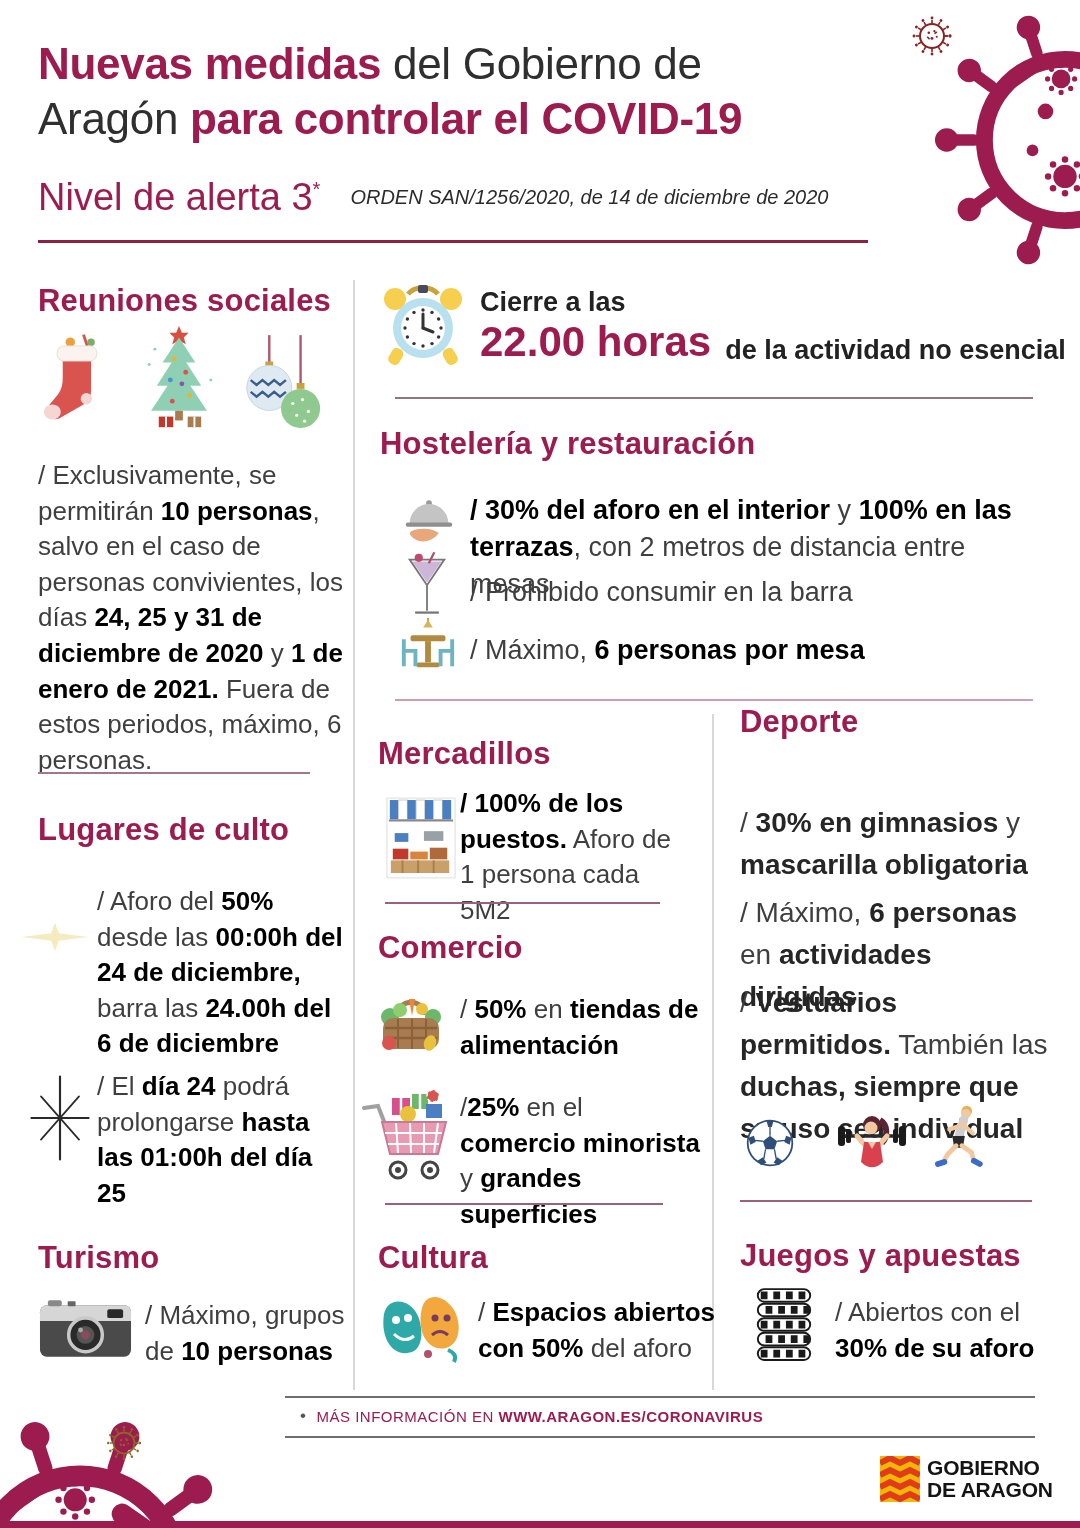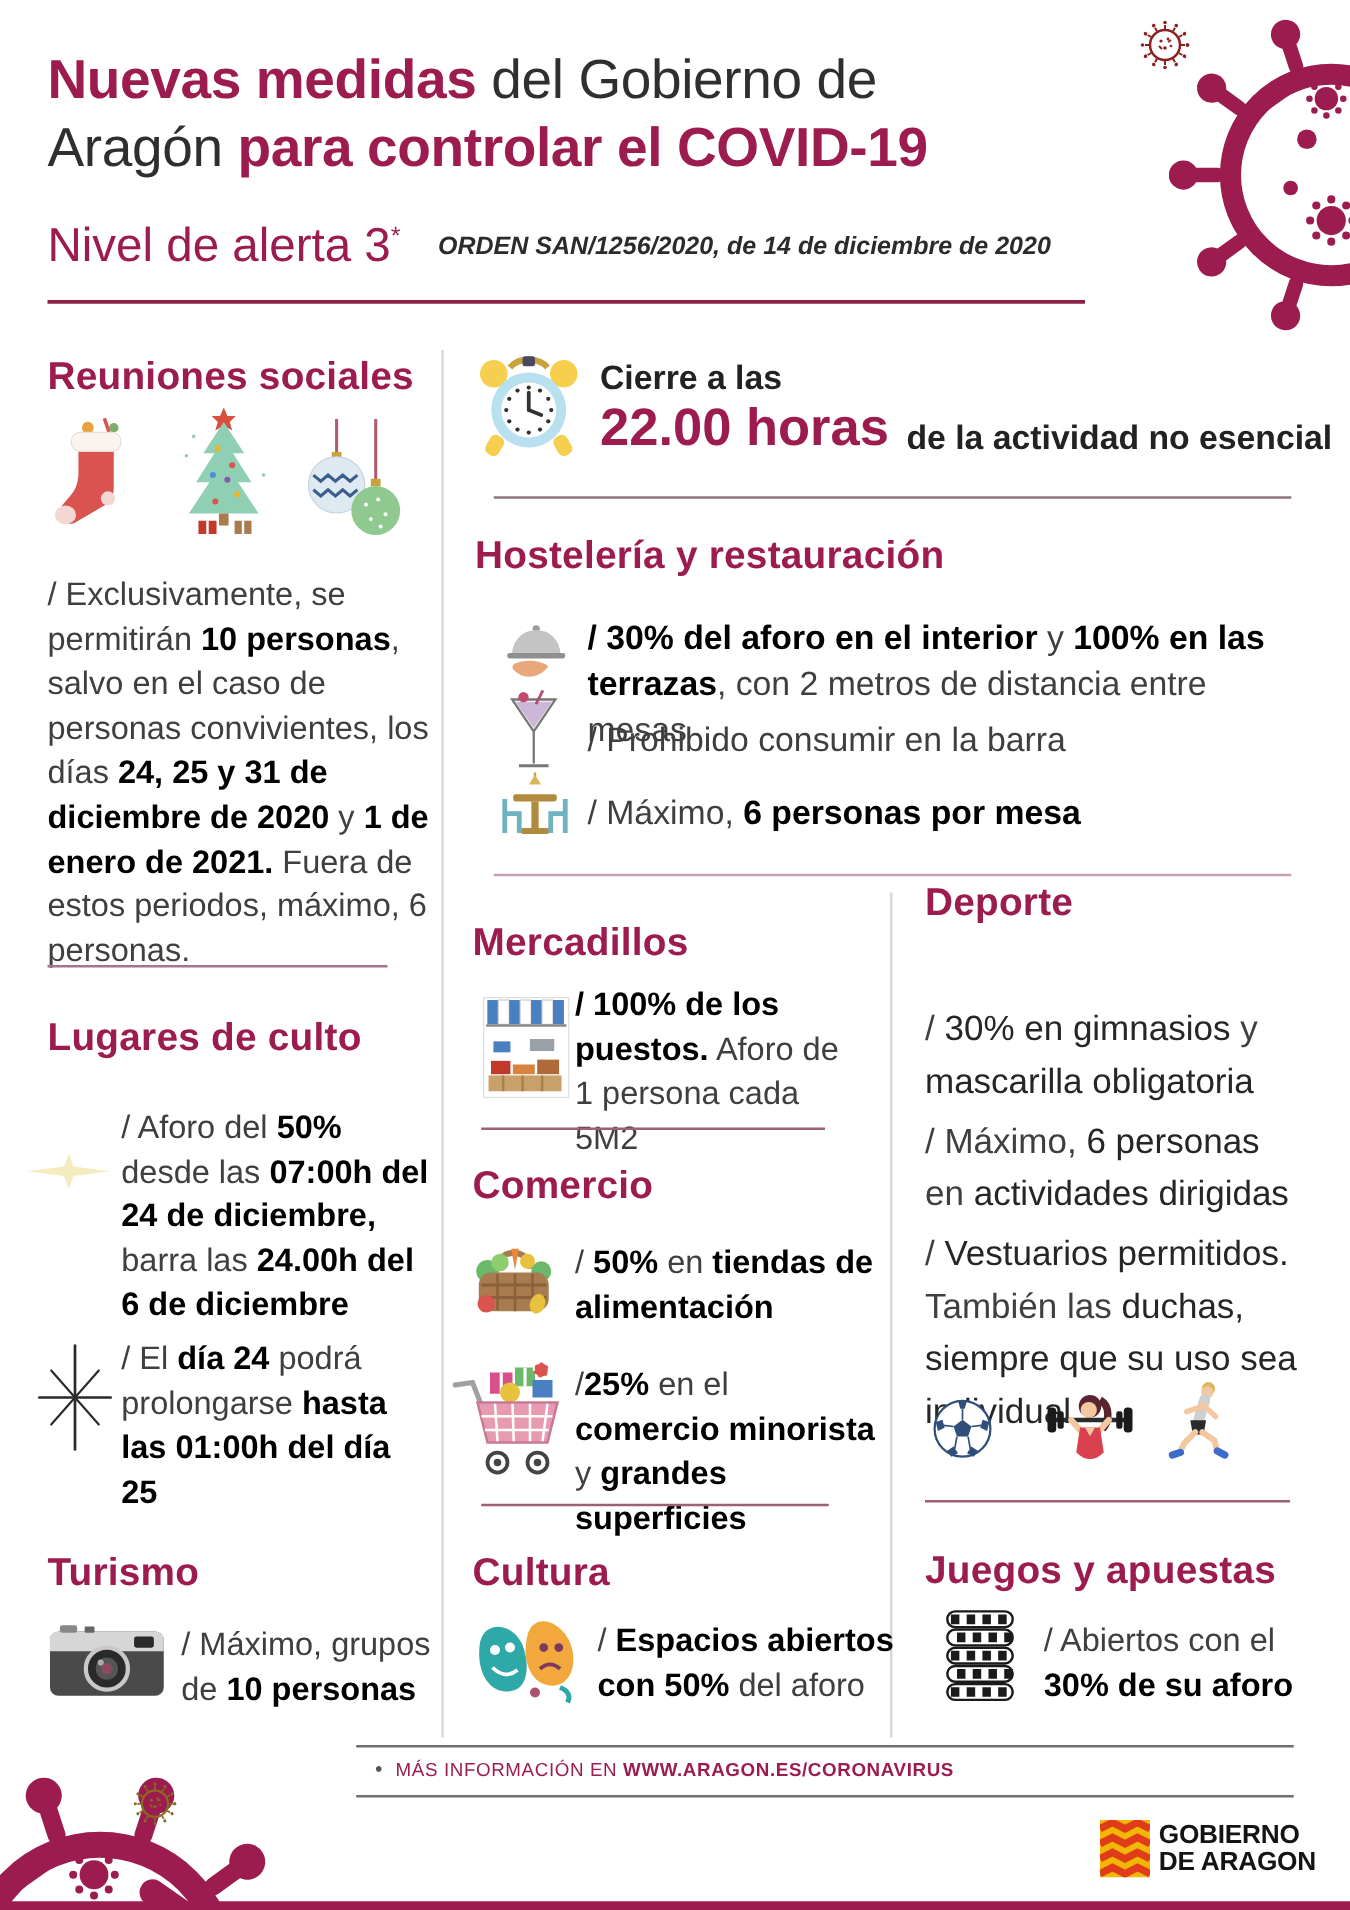--- a/index.html
+++ b/index.html
@@ -5,26 +5,26 @@
   *{margin:0;padding:0;box-sizing:border-box}
   html,body{background:#ededed}
   body{font-family:"Liberation Sans",sans-serif}
   .page{position:relative;width:1080px;height:1528px;background:#ffffff;margin:0 auto;overflow:hidden}
   .abs{position:absolute}
   .title{font-size:44px;line-height:1.26;letter-spacing:-.3px}
   .title .accent{color:#9c1c50;font-weight:800}
   .title .plain{color:#2f2f2f;font-weight:500}
   .alert{font-size:38px;color:#9c1c50;font-weight:400}
   .alert sup{font-size:20px}
-  .order{font-size:20px;font-style:italic;font-weight:700;color:#2b2b2b}
+  .order{font-size:20px;font-style:italic;font-weight:400;color:#2b2b2b}
   h2.sec{font-size:31px;font-weight:800;color:#9c1c50;letter-spacing:.2px}
   .body-t{font-size:26px;color:#3f3f3f;line-height:1.37}
   .body-t .b{font-weight:800;color:#000000}
   .big-t{font-size:28px;color:#3f3f3f;line-height:1.5}
-  .big-t .b{font-weight:400;color:#262626}
+  .big-t .b{font-weight:700;color:#262626}
   .closure-intro{font-size:27px;font-weight:800;color:#222}
   .closure-line{display:flex;align-items:flex-end;gap:14px;white-space:nowrap}
   .closure-time{font-size:42px;font-weight:800;color:#9c1c50}
   .closure-rest{font-size:27px;font-weight:800;color:#222}
   .hr{height:2px}
   .hr-head{background:#8e2046;height:3px}
   .hr-soft{background:#a5758d}
   .hr-mid{background:#9c6078}
   .hr-gray{background:#6e6e6e}
   .hr-pink{background:#c9a0b4}
@@ -396,21 +396,21 @@
   <svg class="abs" style="left:238px;top:335px" width="88" height="98">
       <use href="#christmas-ornaments"></use>
     </svg>
   <div class="abs body-t" style="left:38px;top:458px;width:312px"><span>/ Exclusivamente, se permitirán </span><span class="b">10 personas</span><span>, salvo en el caso de personas convivientes, los días </span><span class="b">24, 25 y 31 de diciembre de 2020</span><span> y </span><span class="b">1 de enero de 2021.</span><span> Fuera de estos periodos, máximo, 6 personas.</span></div>
   <div class="abs hr hr-soft" style="left:38px;top:772px;width:272px"></div>
 
   <h2 class="abs sec" style="left:38px;top:812px">Lugares de culto</h2>
   <svg class="abs" style="left:22px;top:922px" width="66" height="30">
       <use href="#glow-star"></use>
     </svg>
-  <div class="abs body-t" style="left:97px;top:884px;width:250px"><span>/ Aforo del </span><span class="b">50%</span><span>  desde las </span><span class="b">07:00h del 24 de diciembre,</span><span> barra las </span><span class="b">24.00h del 6 de diciembre</span></div>
+  <div class="abs body-t" style="left:97px;top:884px;width:250px"><span>/ Aforo del </span><span class="b">50%</span><span>  desde las </span><span class="b">00:00h del 24 de diciembre,</span><span> barra las </span><span class="b">24.00h del 6 de diciembre</span></div>
   <svg class="abs" style="left:28px;top:1068px" width="64" height="100">
       <use href="#sparkle-star"></use>
     </svg>
   <div class="abs body-t" style="left:97px;top:1069px;width:250px"><span>/ El </span><span class="b">día 24</span><span> podrá prolongarse </span><span class="b">hasta las 01:00h del día 25</span></div>
 
   <h2 class="abs sec" style="left:38px;top:1240px">Turismo</h2>
   <svg class="abs" style="left:38px;top:1295px" width="95" height="66">
       <use href="#camera"></use>
     </svg>
   <div class="abs body-t" style="left:145px;top:1298px;width:210px"><span>/ Máximo, grupos de </span><span class="b">10 personas</span></div>

